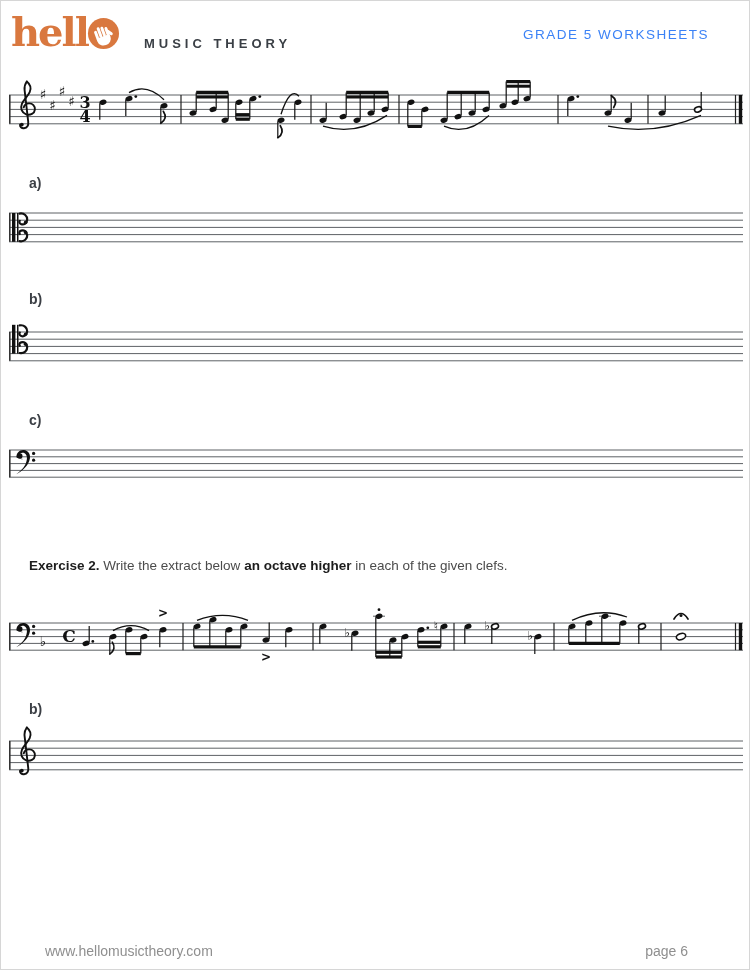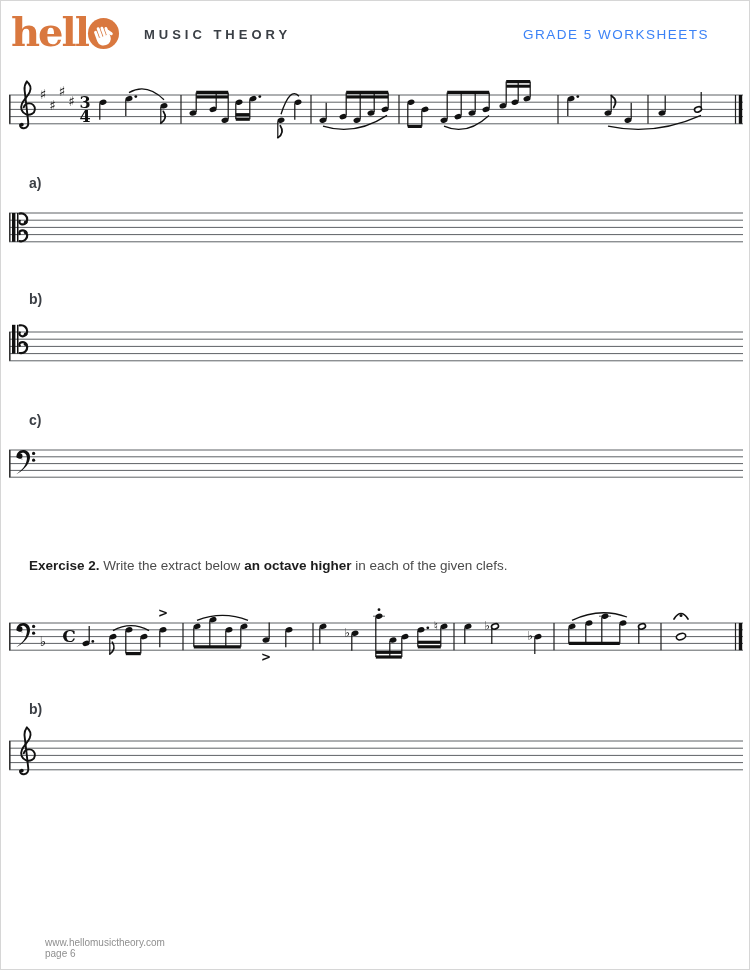--- a/index.html
+++ b/index.html
@@ -1,21 +1,21 @@
 <!DOCTYPE html>
 <html><head>
 <meta charset="utf-8">
 <style>
   html,body{margin:0;padding:0;background:#f0f0f0;}
   .page{width:750px;height:970px;background:#ffffff;position:relative;margin:0 auto;
         border:1px solid #d6d6d6;box-sizing:border-box;overflow:hidden;
         font-family:"Liberation Sans", sans-serif;}
   
   .header{display:flex;justify-content:space-between;align-items:flex-start;padding:12px 40px 0 10px;}
-  .logo{display:flex;align-items:center;}
+  .logo{display:flex;align-items:flex-end;}
   .logo-word{font-family:"DejaVu Serif", serif;font-weight:bold;font-size:40px;line-height:38px;
              color:#d9783f;letter-spacing:-2px;}
   .hand-o{display:inline-block;margin-left:-1px;position:relative;top:3px;}
   .logo-sub{font-size:13px;font-weight:bold;color:#3a3f45;letter-spacing:4px;margin-left:24px;margin-top:4px;}
   .grade{font-size:13.5px;color:#3b82f6;letter-spacing:1.5px;margin-top:14px;}
   
   .title{text-align:center;margin-top:24px;font-size:27px;font-weight:bold;color:#3d4147;letter-spacing:.2px;}
   
   .exercise-text{margin:32px 0 0 28px;font-size:13.5px;color:#4b4b4b;}
   .exercise-text b{color:#1d1d1d;}
@@ -27,22 +27,22 @@
   .m-staffA{margin-top:6px;}
   .m-staffB{margin-top:9px;}
   .m-staffC{margin-top:6px;}
   .m-staff2{margin-top:16px;}
   .m-staffB2{margin-top:8px;}
   .answer-label{margin:18px 0 0 28px;font-size:14px;font-weight:bold;color:#3b3f45;line-height:16px;}
   .answer-label.lb{margin-top:36px;}
   .answer-label.lc{margin-top:38px;}
   .answer-label.lb2{margin-top:16px;}
   
-  .footer{position:absolute;left:44px;right:40px;bottom:10px;display:flex;
-          justify-content:space-between;font-size:10px;color:#8f8f8f;flex-direction:column;}
+  .footer{position:absolute;left:44px;right:61px;bottom:10px;display:flex;
+          justify-content:space-between;font-size:14px;color:#8f8f8f;}
 </style>
 </head>
 <body>
 
 <div class="page">
 
   <div class="header">
     <div class="logo">
       <span class="logo-word">hell</span>
         <span class="hand-o"><svg width="33" height="33" viewBox="0 0 34 34">

